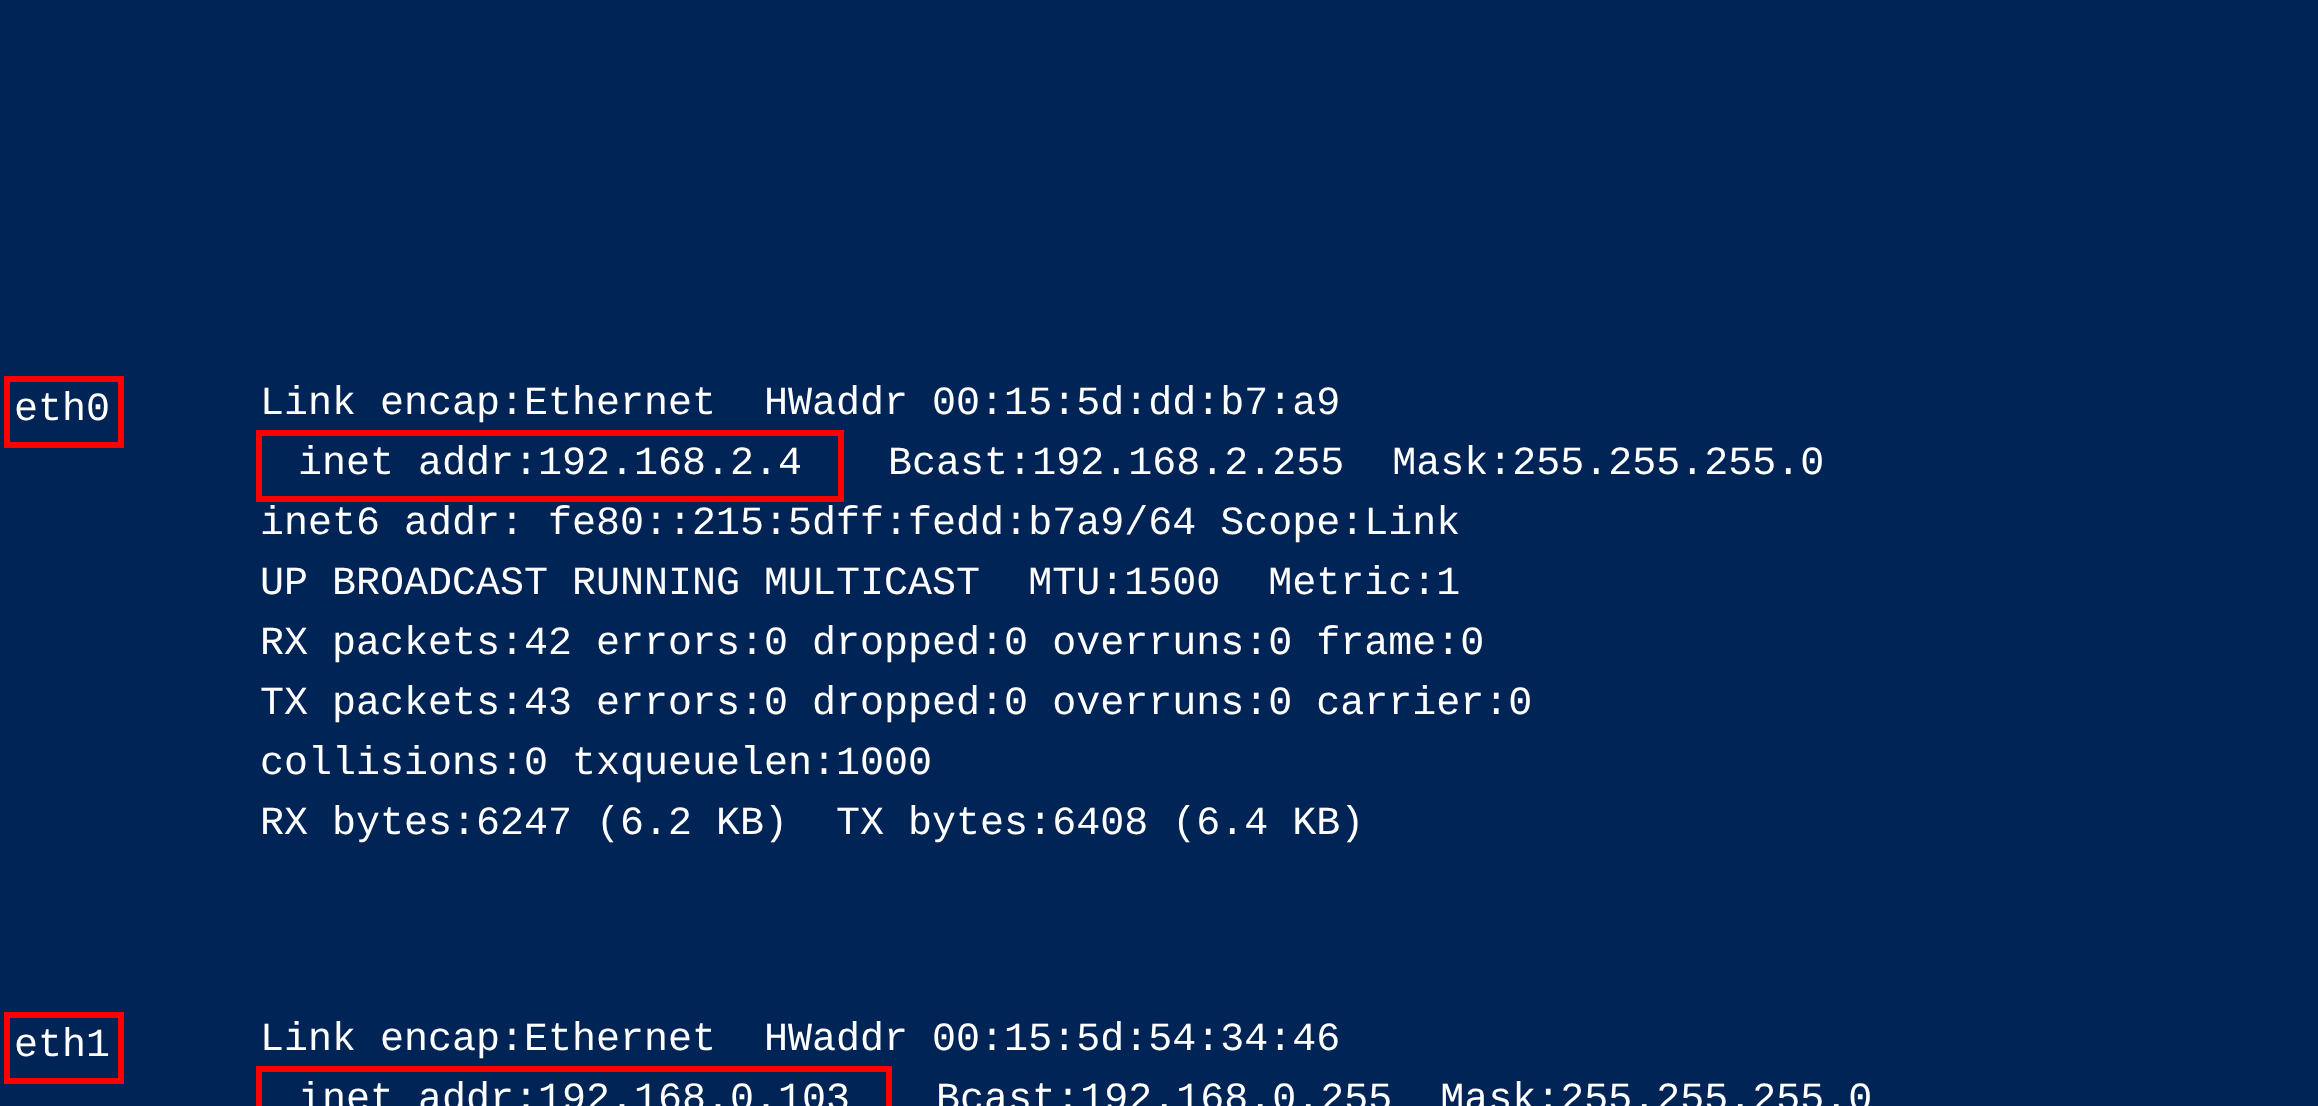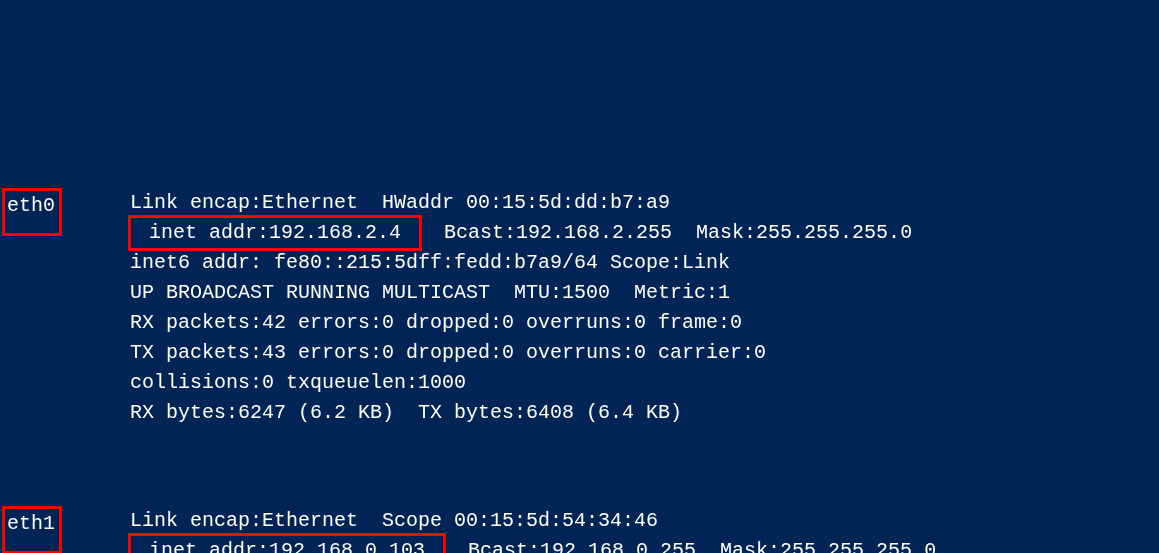--- a/index.html
+++ b/index.html
@@ -38,34 +38,34 @@
     }
     .highlight-box {
       border: 3px solid #ff0000;
       display: inline-block;
       padding: 0 18px;
       margin: -3px -2px;
     }
     .highlight-box-name {
       border: 3px solid #ff0000;
       display: inline-block;
-      padding: 0 4px 12px 2px;
+      padding: 0 4px 0 2px;
       margin-left: -2px;
     }
   </style>
 </head>
 <body>
 
 
 
 <div class="terminal-output">
   <div class="interface-block">
     <div class="interface-name"><span class="highlight-box-name"><span>eth0</span></span></div>
     <div class="interface-details"><span class="line">Link encap:Ethernet  HWaddr 00:15:5d:dd:b7:a9</span><span class="line"><span class="highlight-box"><span>inet addr:192.168.2.4</span></span><span>  Bcast:192.168.2.255  Mask:255.255.255.0</span></span><span class="line">inet6 addr: fe80::215:5dff:fedd:b7a9/64 Scope:Link</span><span class="line">UP BROADCAST RUNNING MULTICAST  MTU:1500  Metric:1</span><span class="line">RX packets:42 errors:0 dropped:0 overruns:0 frame:0</span><span class="line">TX packets:43 errors:0 dropped:0 overruns:0 carrier:0</span><span class="line">collisions:0 txqueuelen:1000</span><span class="line">RX bytes:6247 (6.2 KB)  TX bytes:6408 (6.4 KB)</span></div>
   </div>
   <div class="interface-block">
     <div class="interface-name"><span class="highlight-box-name"><span>eth1</span></span></div>
-    <div class="interface-details"><span class="line">Link encap:Ethernet  Scope 00:15:5d:54:34:46</span><span class="line"><span class="highlight-box"><span>inet addr:192.168.0.103</span></span><span>  Bcast:192.168.0.255  Mask:255.255.255.0</span></span></div>
+    <div class="interface-details"><span class="line">Link encap:Ethernet  HWaddr 00:15:5d:54:34:46</span><span class="line"><span class="highlight-box"><span>inet addr:192.168.0.103</span></span><span>  Bcast:192.168.0.255  Mask:255.255.255.0</span></span></div>
   </div>
 </div>
 
 
 
 
 </body></html>

